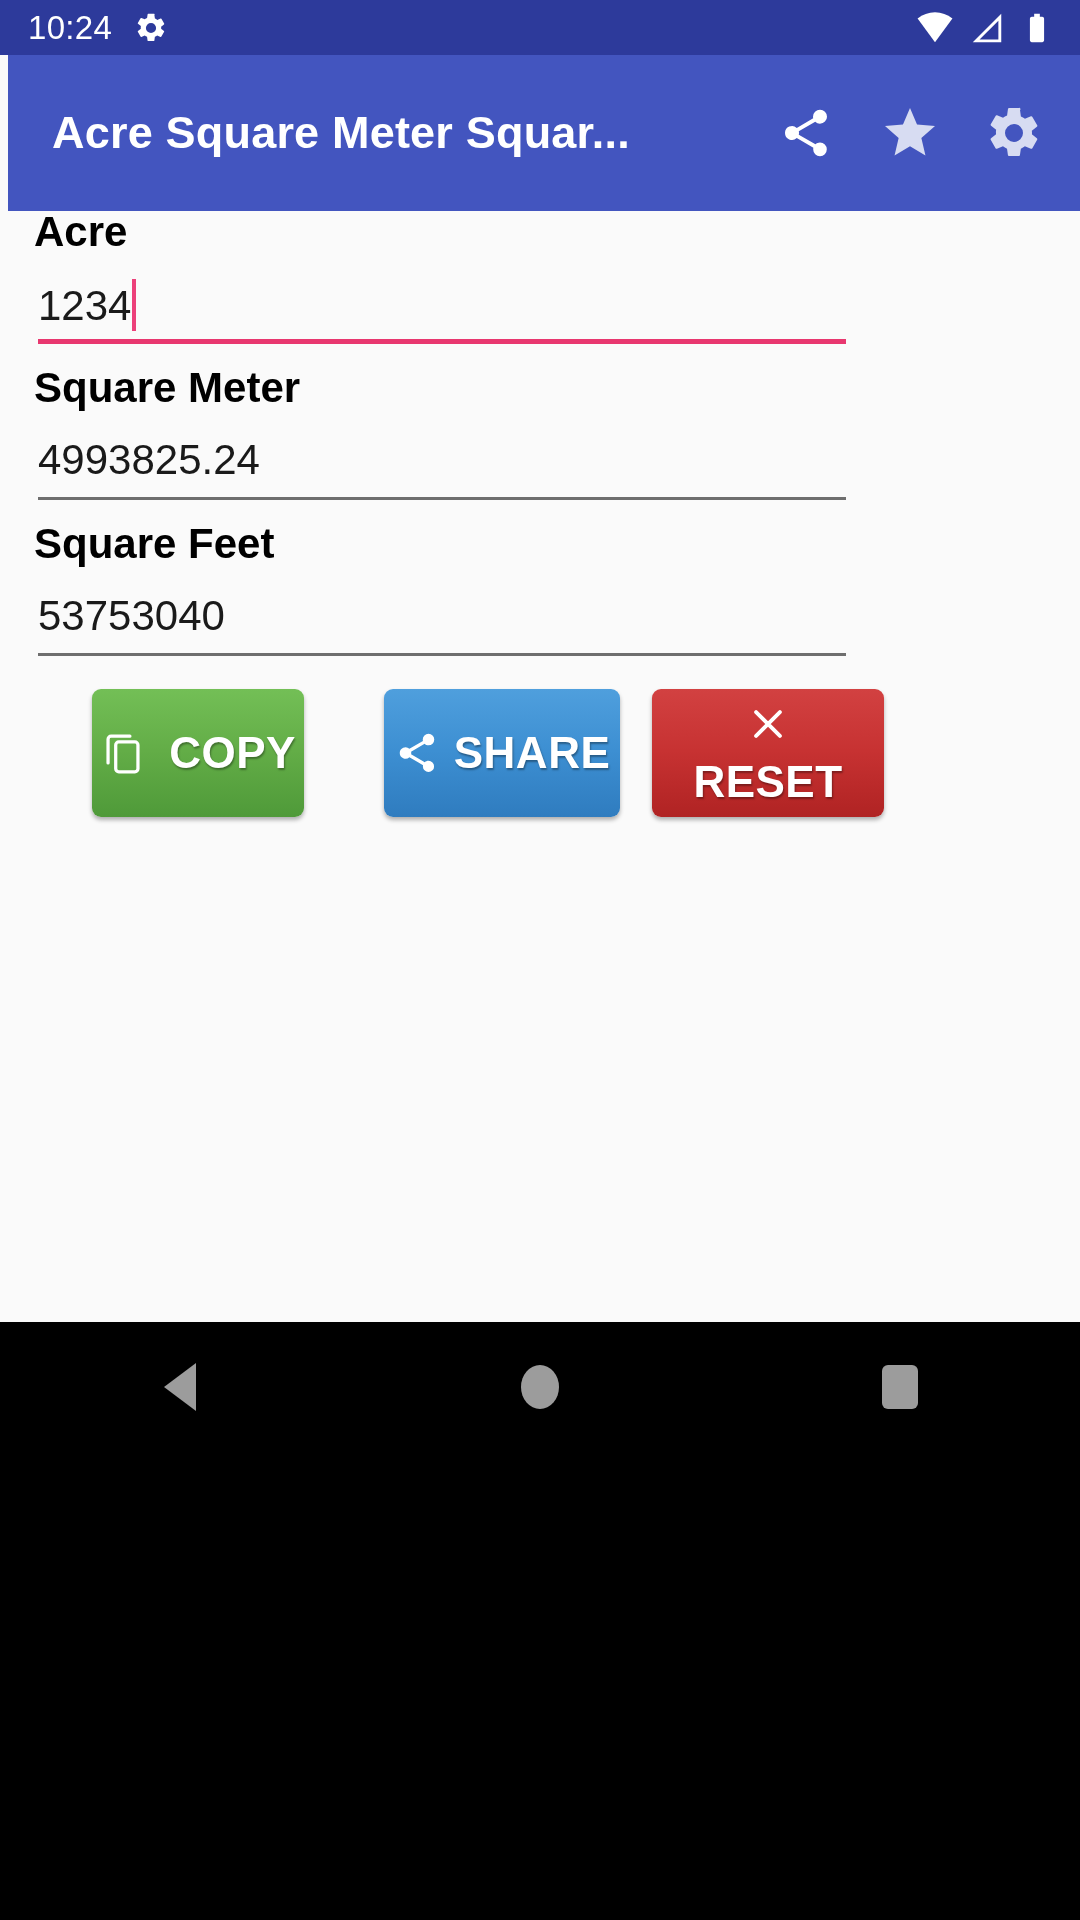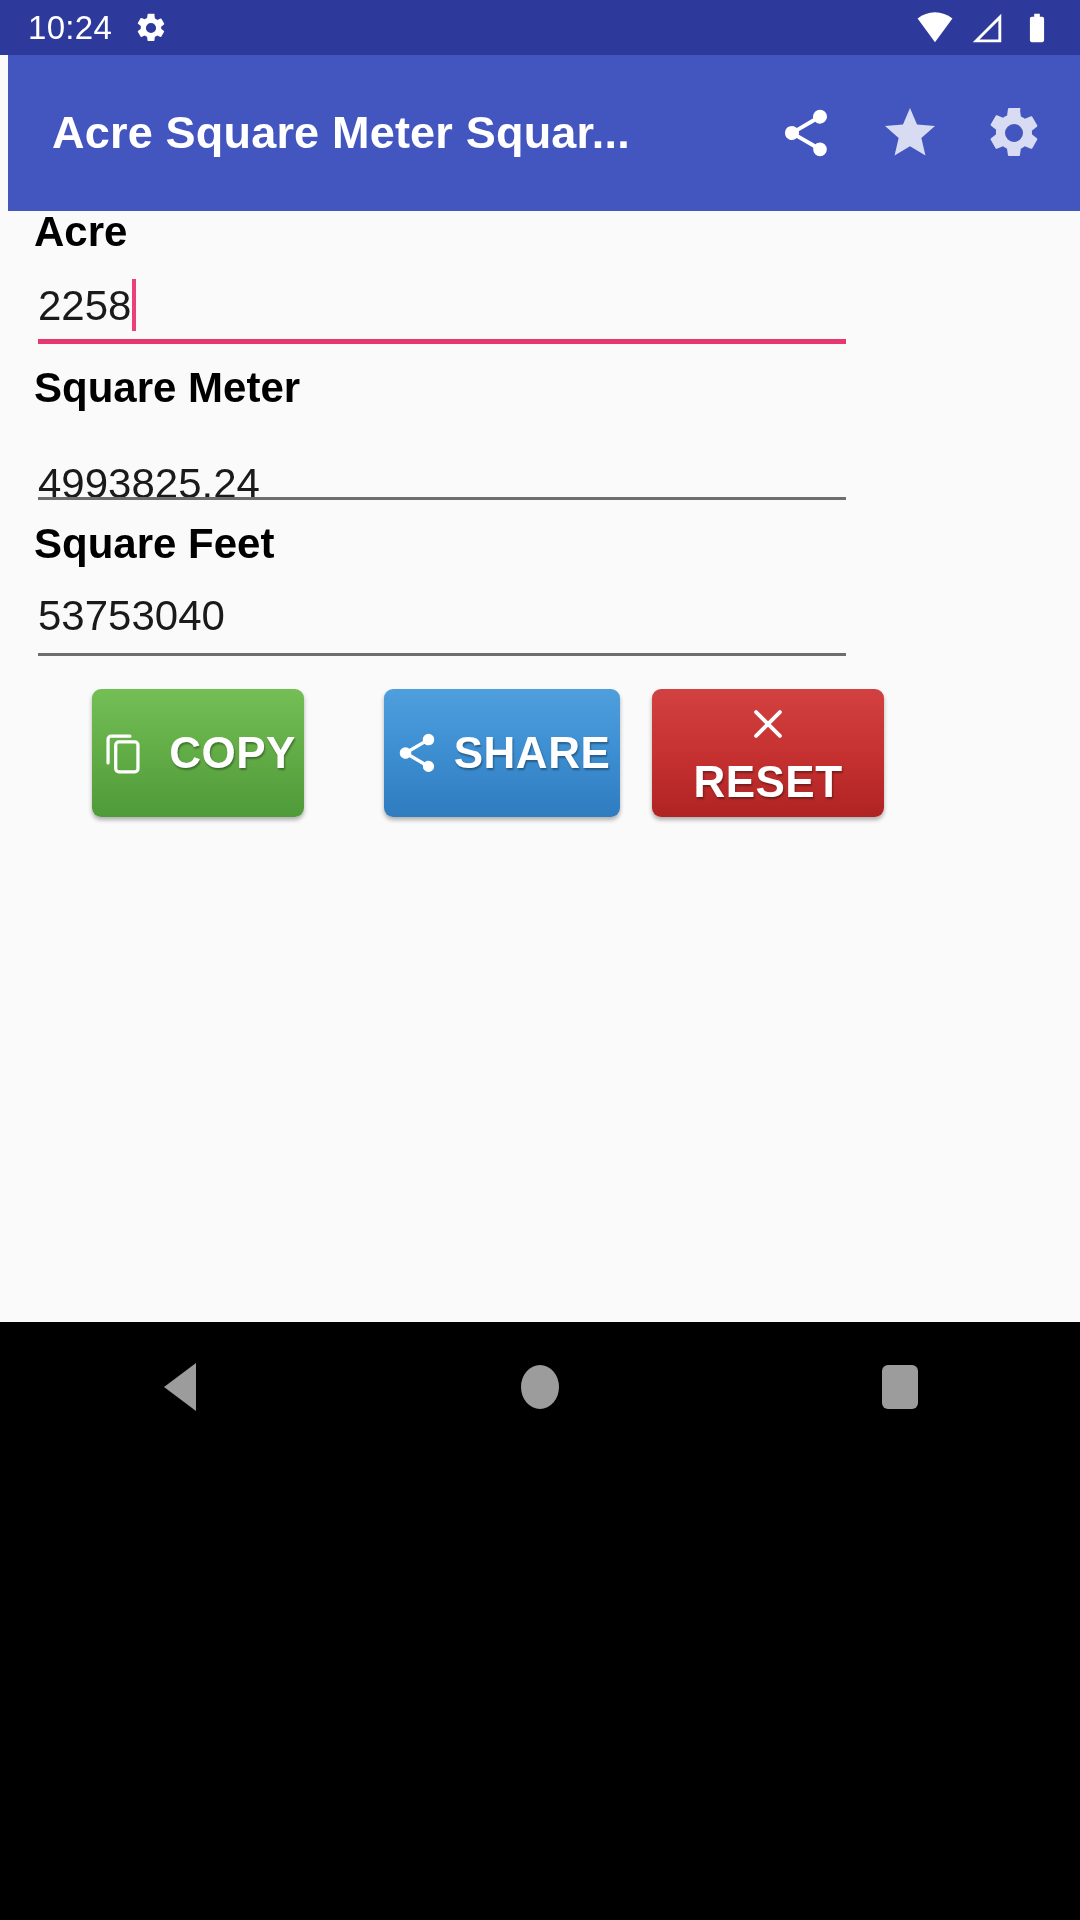--- a/index.html
+++ b/index.html
@@ -277,28 +277,28 @@
         </svg>
       </div>
     </div>
   </div>
 
   <div id="content">
 
     <div class="field-group" style="top:0px; height:156px;">
       <div class="field-label">Acre</div>
       <div class="field-input-wrap" style="top:68px;">
-        <span class="field-value">2258</span><span class="caret"></span>
+        <span class="field-value">1234</span><span class="caret"></span>
       </div>
       <div class="underline-focus" style="top:128px;"></div>
     </div>
 
     <div class="field-group" style="top:156px; height:156px;">
       <div class="field-label">Square Meter</div>
-      <div class="field-input-wrap" style="top:72px;margin-top:24px;">
+      <div class="field-input-wrap" style="top:72px;">
         <span class="field-value">4993825.24</span>
       </div>
       <div class="underline-normal" style="top:130px;"></div>
     </div>
 
     <div class="field-group" style="top:312px; height:156px;">
       <div class="field-label">Square Feet</div>
       <div class="field-input-wrap" style="top:72px;">
         <span class="field-value">53753040</span>
       </div>

